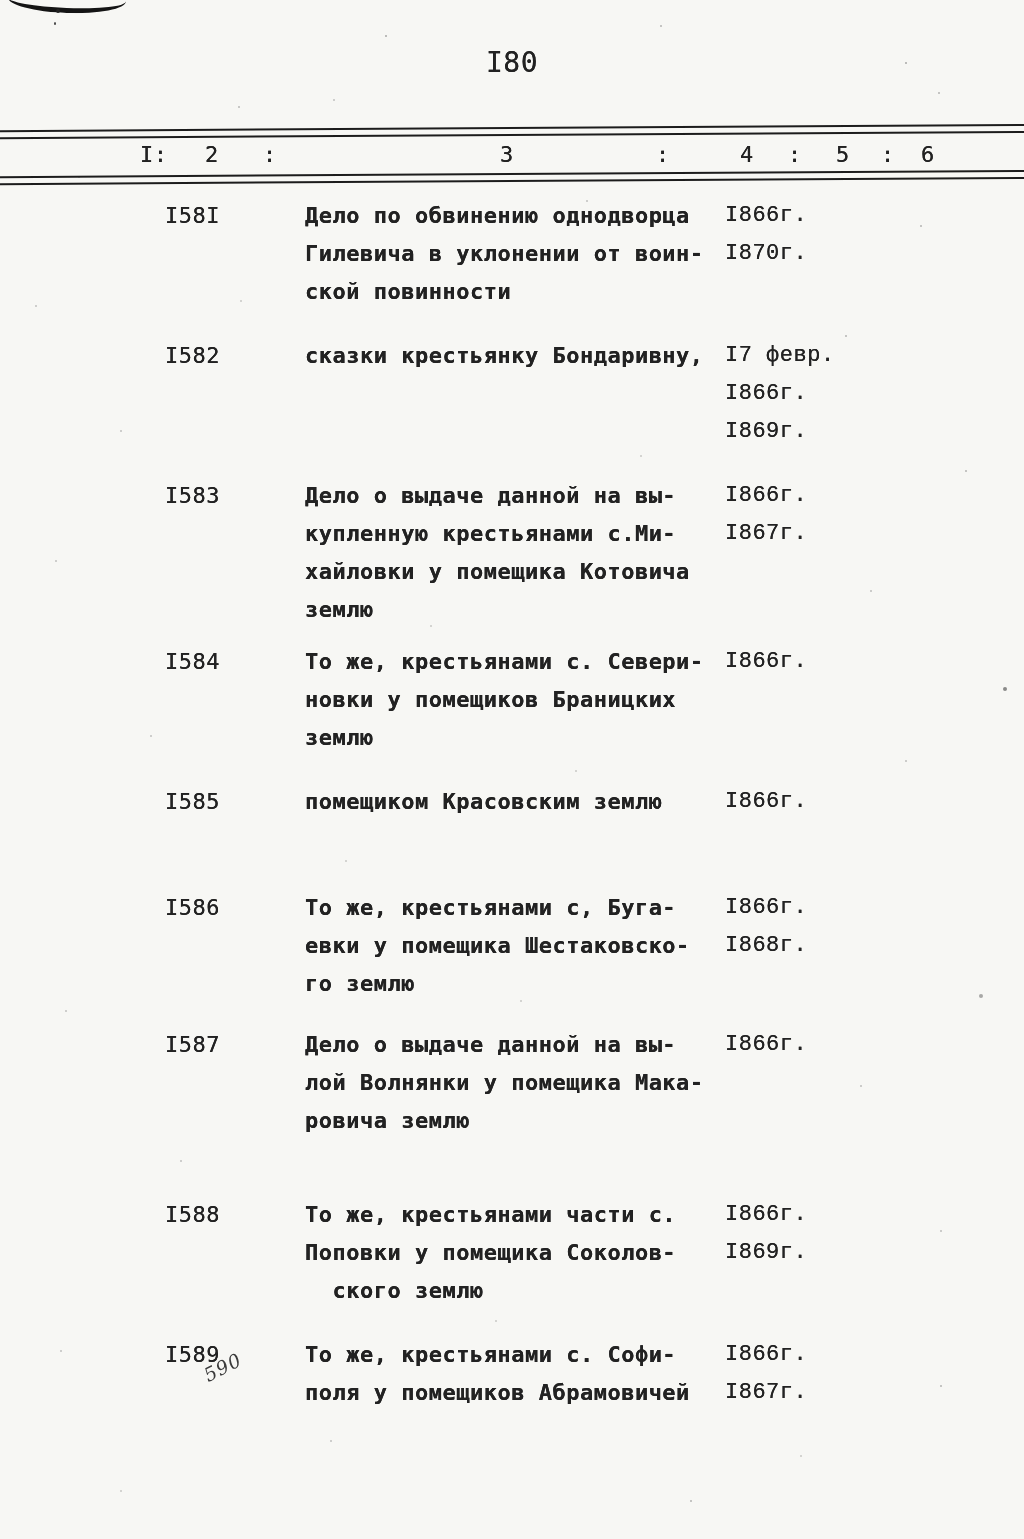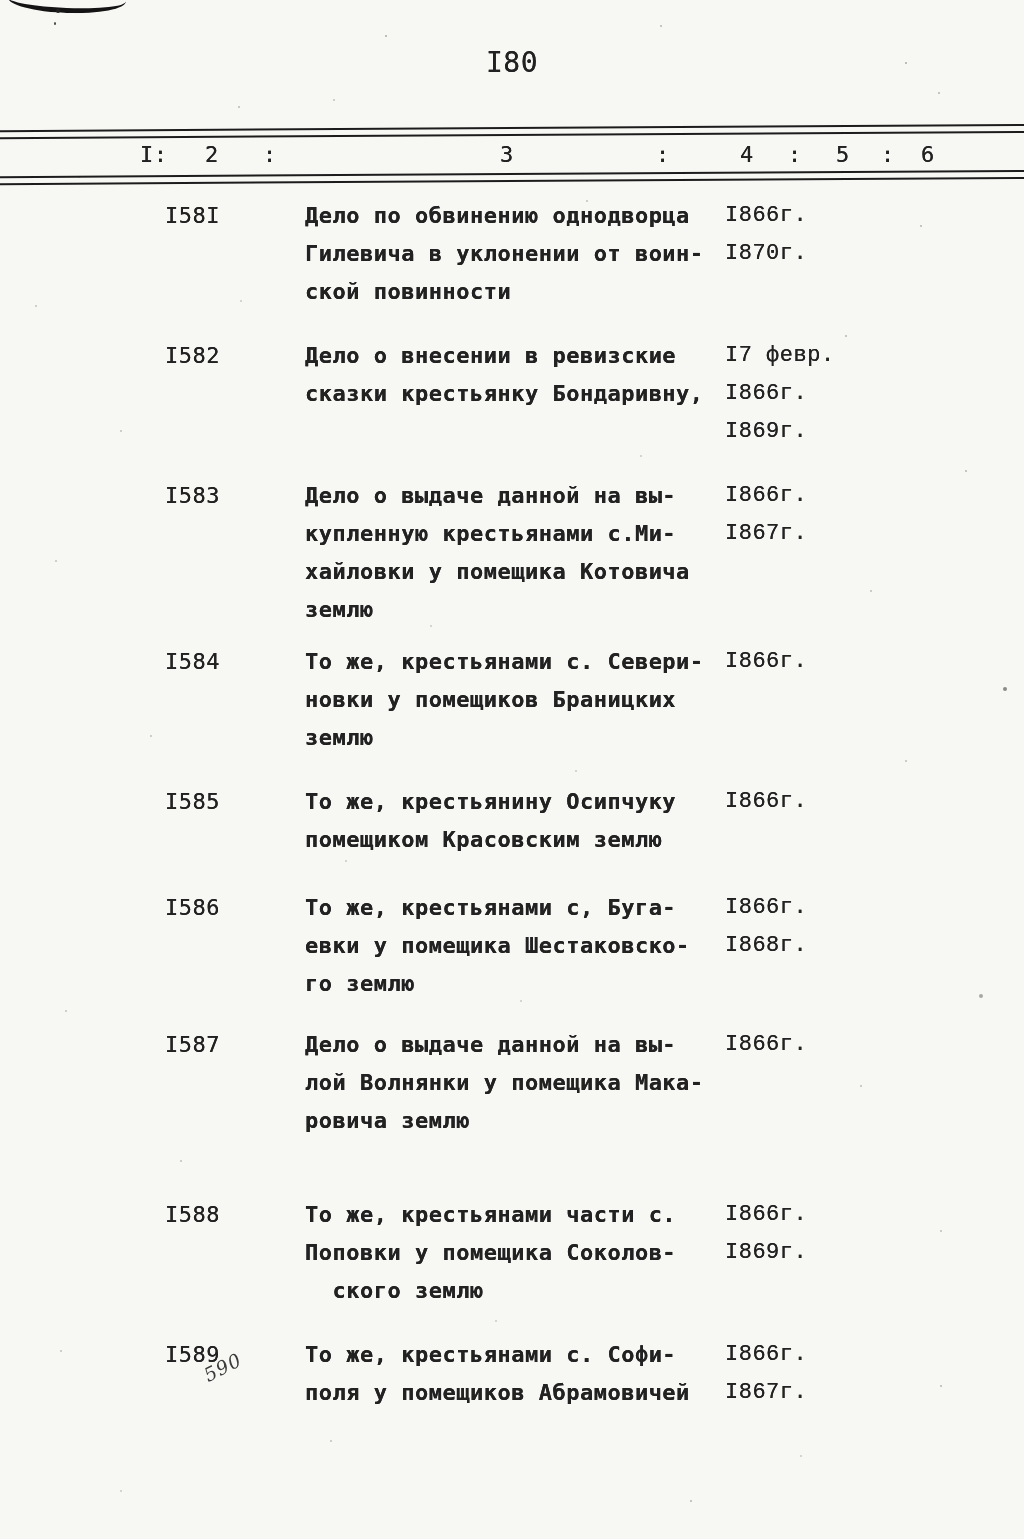--- a/index.html
+++ b/index.html
@@ -122,21 +122,20 @@
           <div class="line">ской повинности</div>
         </div>
         <div class="dates">
           <div class="line">I866г.</div>
           <div class="line">I870г.</div>
         </div>
       </div>
       <div class="entry" style="top: 337px;">
         <div class="num">I582</div>
         <div class="desc">
-          <div class="line">Дело о внесении в ревизские</div>
           <div class="line">сказки крестьянку Бондаривну,</div>
         </div>
         <div class="dates">
           <div class="line">I7 февр.</div>
           <div class="line">I866г.</div>
           <div class="line">I869г.</div>
         </div>
       </div>
       <div class="entry" style="top: 477px;">
         <div class="num">I583</div>
@@ -158,21 +157,20 @@
           <div class="line">новки у помещиков Браницких</div>
           <div class="line">землю</div>
         </div>
         <div class="dates">
           <div class="line">I866г.</div>
         </div>
       </div>
       <div class="entry" style="top: 783px;">
         <div class="num">I585</div>
         <div class="desc">
-          <div class="line">То же, крестьянину Осипчуку</div>
           <div class="line">помещиком Красовским землю</div>
         </div>
         <div class="dates">
           <div class="line">I866г.</div>
         </div>
       </div>
       <div class="entry" style="top: 889px;">
         <div class="num">I586</div>
         <div class="desc">
           <div class="line">То же, крестьянами с, Буга-</div>

